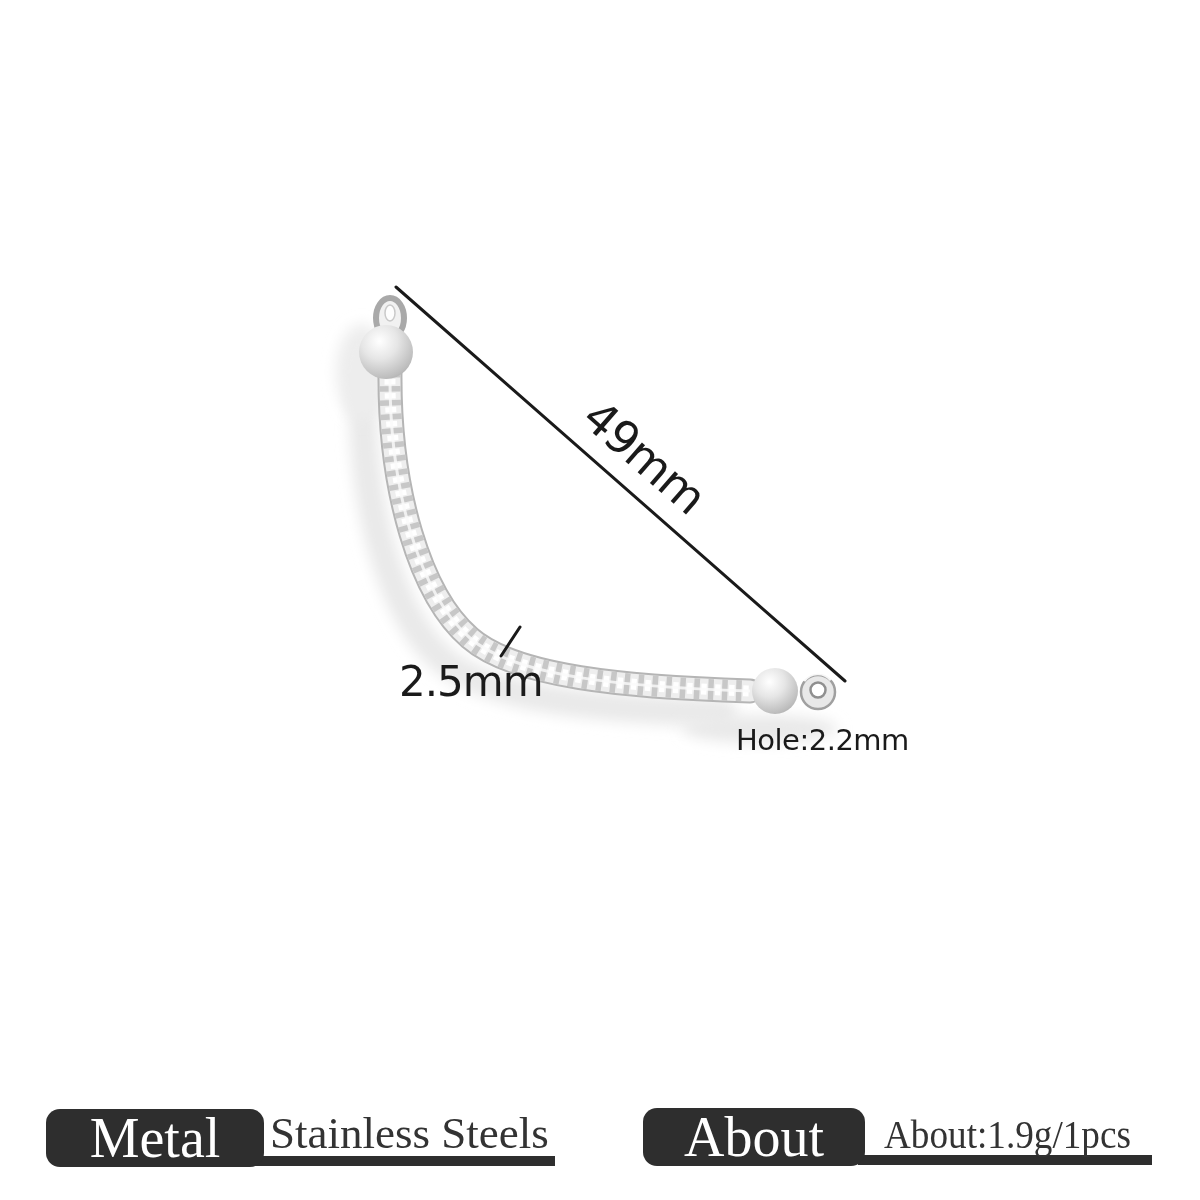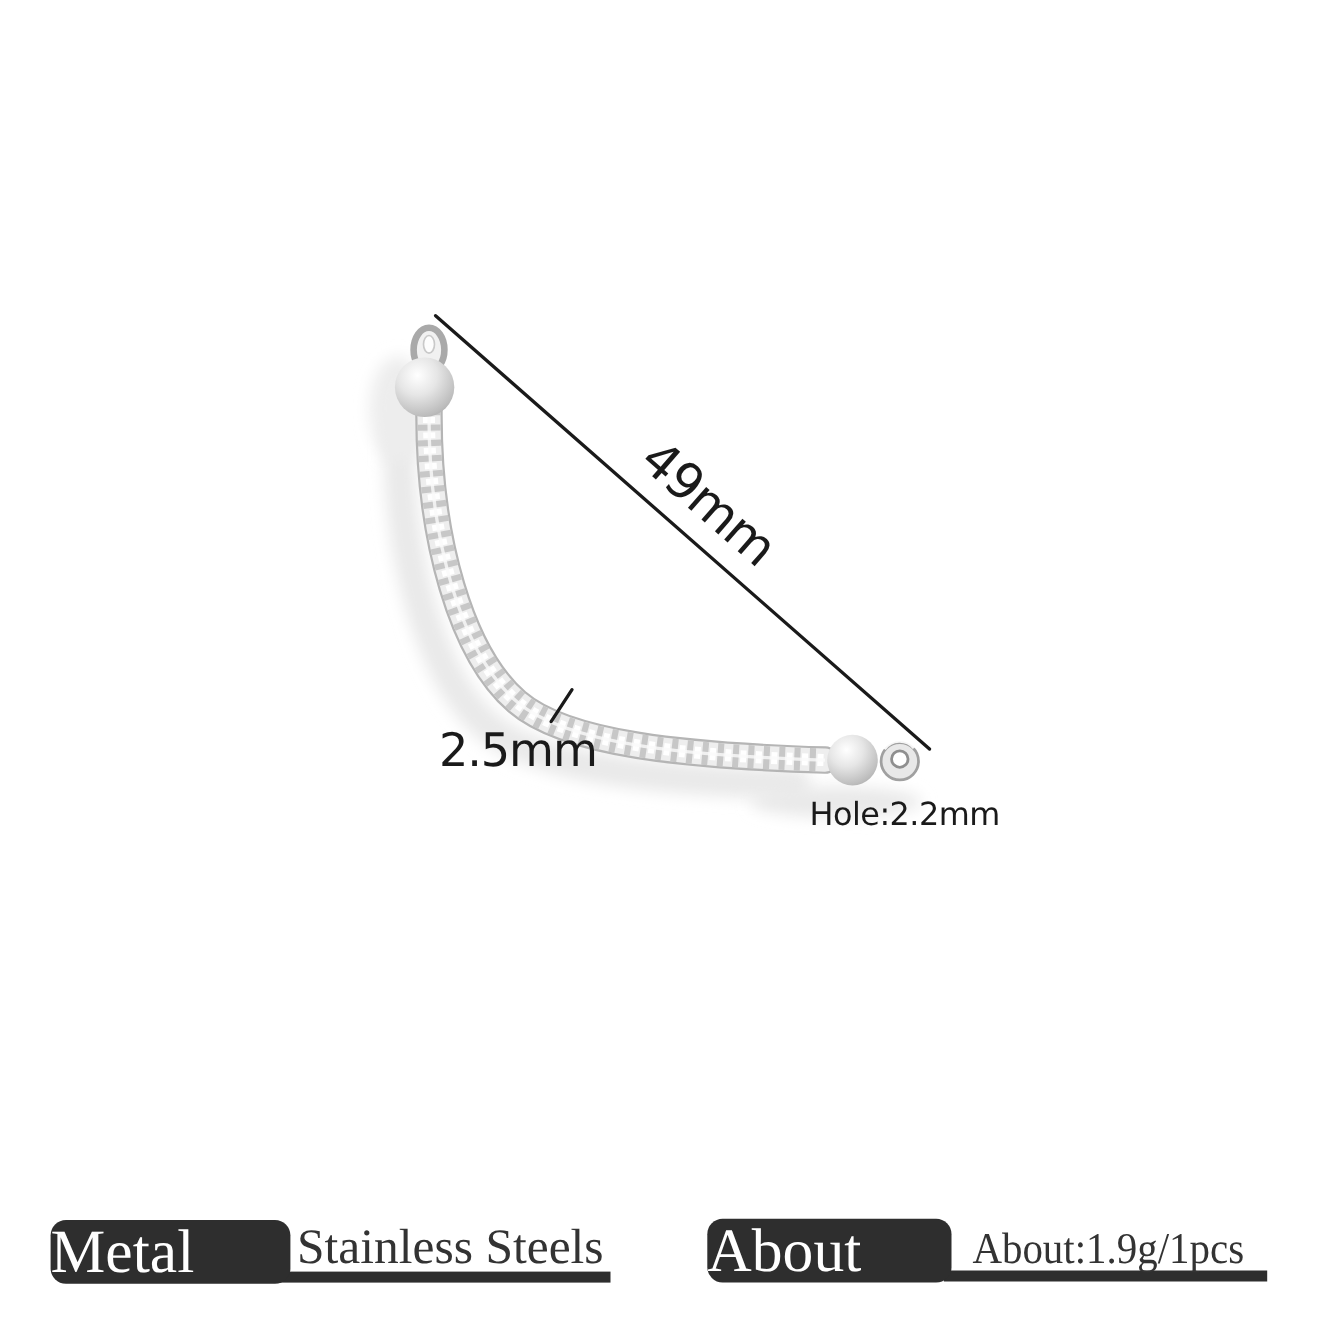--- a/index.html
+++ b/index.html
@@ -17,21 +17,21 @@
   }
   .stage svg{position:absolute;left:0;top:0;}
   .dim-text{
     fill:var(--dimension-ink);
     font-family:"DejaVu Sans",sans-serif;
   }
   .chip{
     position:absolute;
     background:var(--chip-bg);
     border-radius:14px;
-    display:flex;align-items:center;justify-content:flex-start;
+    display:flex;align-items:center;justify-content:center;
     color:var(--chip-text);
     font-family:"Liberation Serif",serif;
     font-size:56px;
     overflow:visible;
   }
   .chip-bar{
     position:absolute;height:10px;background:var(--chip-bg);
   }
   .spec-value{
     position:absolute;

